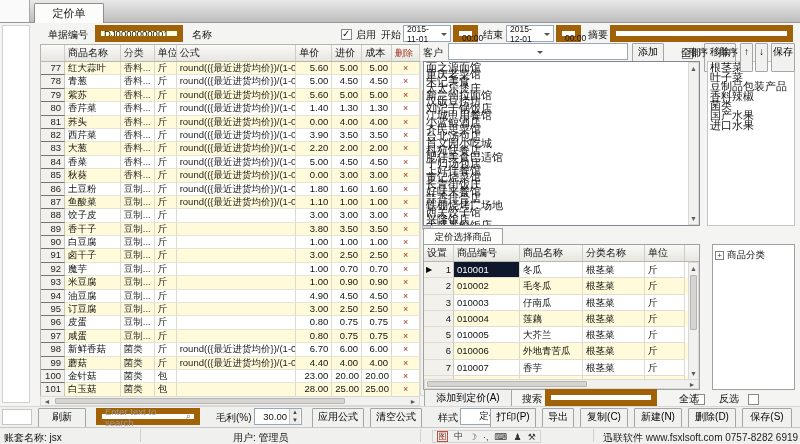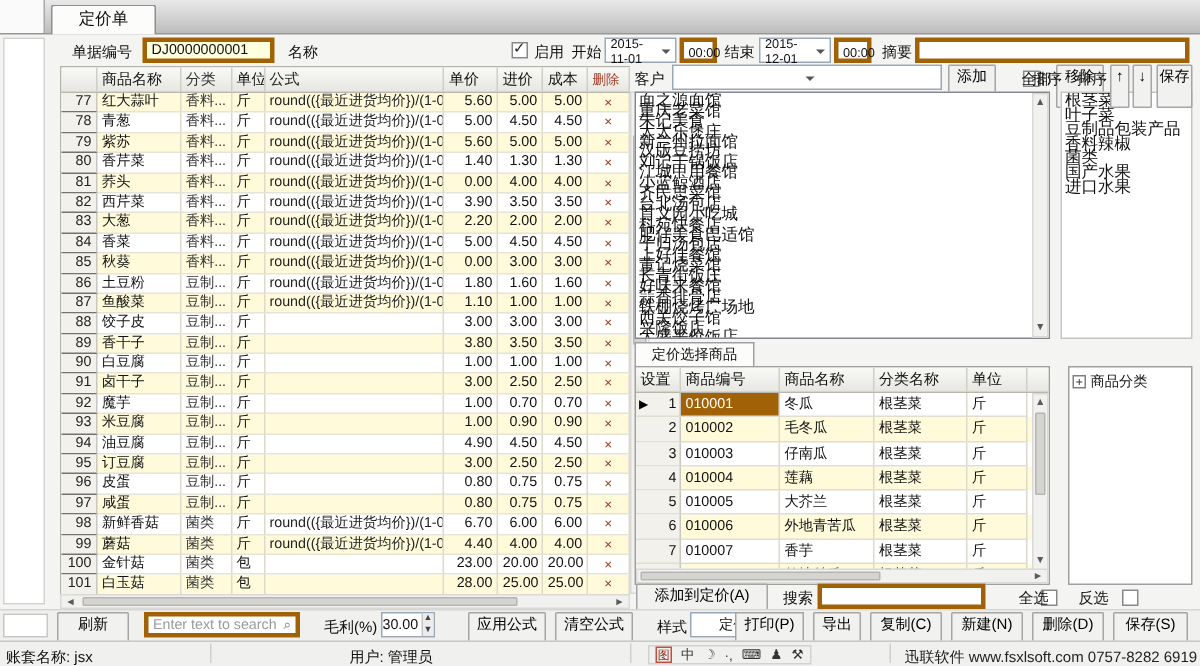--- a/index.html
+++ b/index.html
@@ -6,21 +6,21 @@
 html,body{width:800px;height:444px;overflow:hidden;}
 #win{position:relative;width:800px;height:444px;background:#f4f4f2;font-size:11px;color:#111;}
 .abs{position:absolute;}
 
 #tabbar{left:0;top:0;width:800px;height:23px;background:linear-gradient(#e9e9e9,#bdbdbd);border-bottom:1px solid #979797;}
 #tab-stub{left:0;top:0;width:30px;height:22px;background:#fafafa;border-right:1px solid #a8a8a8;}
 #doc-tab{left:34px;top:3px;width:70px;height:20px;background:#fcfcfb;border:1px solid #8e8e8e;border-bottom:none;border-radius:2px 2px 0 0;text-align:center;line-height:18px;font-size:11px;}
 
 .lbl{font-size:10px;color:#111;white-space:nowrap;}
 .btn{background:#f1f1f0;border:1px solid #a5a5a5;border-radius:1px;font-size:10px;text-align:center;line-height:15px;height:29px;color:#000;white-space:nowrap;}
-.field{background:#fff;border:3px solid #a16207;font-size:9.5px;height:17px;padding:0 3px;color:#111;outline:none;}
+.field{background:#fff;border:6px solid #a16207;font-size:9.5px;height:17px;padding:0 3px;color:#111;outline:none;}
 .yellow{background:#ffffdf;}
 .cbx{width:11px;height:11px;border:1px solid #888;background:#fff;display:inline-block;position:relative;vertical-align:middle;}
 .cbx.checked::after{content:"✓";position:absolute;left:0;top:-2px;font-size:10px;color:#222;}
 .ddarrow{width:0;height:0;border:3.5px solid transparent;border-top-color:#555;display:inline-block;margin-left:3px;position:relative;top:2px;}
 .combo{display:flex;align-items:center;justify-content:center;background:#fff;border:1px solid #9aa7b5;height:17px;padding:0 3px;font-size:9.5px;}
 
 .sb{background:#f1f1ef;border:1px solid #dad9d5;}
 .sb-th{position:absolute;background:#d5d4d0;border:1px solid #b6b5b1;border-radius:1px;}
 .sb-ar{position:absolute;color:#5a5a5a;font-size:7px;line-height:9px;text-align:center;width:100%;}
 
@@ -41,21 +41,21 @@
 .cat-i{height:9.6px;font-size:11px;line-height:10px;white-space:nowrap;padding-left:2px;}
 
 #seltab{left:423px;top:228px;width:80px;height:17px;background:#fcfcfb;border:1px solid #a0a0a0;border-bottom:none;font-size:9.5px;text-align:center;line-height:16px;}
 #selbox{left:423px;top:244px;width:277px;height:146px;background:#fff;border:1px solid #a0a0a0;overflow:hidden;}
 #prod-head{display:flex;height:17px;background:linear-gradient(#f9f9f7,#e7e6e1);border-bottom:1px solid #b8b7ae;}
 .p-row{display:flex;height:16.3px;background:#fff;}
 .p-row.alt{background:#fffbda;}
 .p-cell{border-right:1px solid #ddd9cb;border-bottom:1px solid #e0ddd2;font-size:9.5px;line-height:15px;padding:0 3px;white-space:nowrap;overflow:hidden;}
 .p-gut{width:30px;background:#f2f1ec;border-right:1px solid #c9c8c0;display:flex;justify-content:space-between;padding:0 2px;}
 .p-code{width:66px}.p-name{width:63px}.p-cat{width:62px}.p-unit{width:40px}
-.sel-cell{background:#a16207;color:#fff;}
+.sel-cell{background:#0f172a;color:#fff;}
 .rowmark{font-size:8px;line-height:15px;color:#000;}
 #treebox{left:712px;top:244px;width:83px;height:146px;background:#fff;border:1px solid #a0a0a0;padding:3px 2px;}
 .plusbox{width:9px;height:9px;border:1px solid #808080;display:inline-block;font-size:8px;line-height:7px;text-align:center;color:#333;margin-right:3px;vertical-align:middle;background:#fff;}
 
 #toolbar{left:0;top:406px;width:800px;height:21px;background:#f0f0ef;border-top:1px solid #d6d6d4;}
 #statusbar{left:0;top:427px;width:800px;height:17px;background:#f0f0ef;border-top:1px solid #c6c6c4;font-size:10px;}
 .sdiv{position:absolute;top:429px;width:1px;height:13px;background:#cfcfcd;}
 .imebox{display:flex;align-items:center;gap:6px;border:1px solid #d2d2d0;height:13px;padding:0 4px;font-size:9px;color:#333;}
 .ime-logo{border:1px solid #c05040;color:#8a3020;font-size:8px;line-height:9px;width:11px;text-align:center;display:inline-block;}
 .ph{color:#9a9a9a;}
@@ -591,21 +591,21 @@
 
   
   <div id="toolbar" class="abs">
     <div class="abs" style="left:2px;top:2px;width:30px;height:16px;background:#fff;border:1px solid #c6c6c4;"></div>
     <div class="abs btn" style="left:38px;top:1px;width:48px;">刷新</div>
     <div class="abs field" style="left:96px;top:1px;width:104px;display:flex;align-items:center;justify-content:space-between;background:#fff;">
       <span class="ph">Enter text to search</span>
       <span style="color:#777;font-size:9px;">⌕</span>
     </div>
     <div class="abs lbl" style="left:216px;top:4px;">毛利(%)</div>
-    <div class="abs spin" style="left:254px;top:1px;width:36px;">
+    <div class="abs spin" style="left:254px;top:1px;width:48px;">
       <div class="val">30.00</div>
       <div class="arrs">
           <div>▲</div>
           <div>▼</div>
         </div>
     </div>
     <div class="abs btn" style="left:312px;top:1px;width:52px;">应用公式</div>
     <div class="abs btn" style="left:370px;top:1px;width:52px;">清空公式</div>
     <div class="abs lbl" style="left:438px;top:4px;">样式</div>
     <div class="abs combo" style="left:460px;top:1px;width:76px;">

